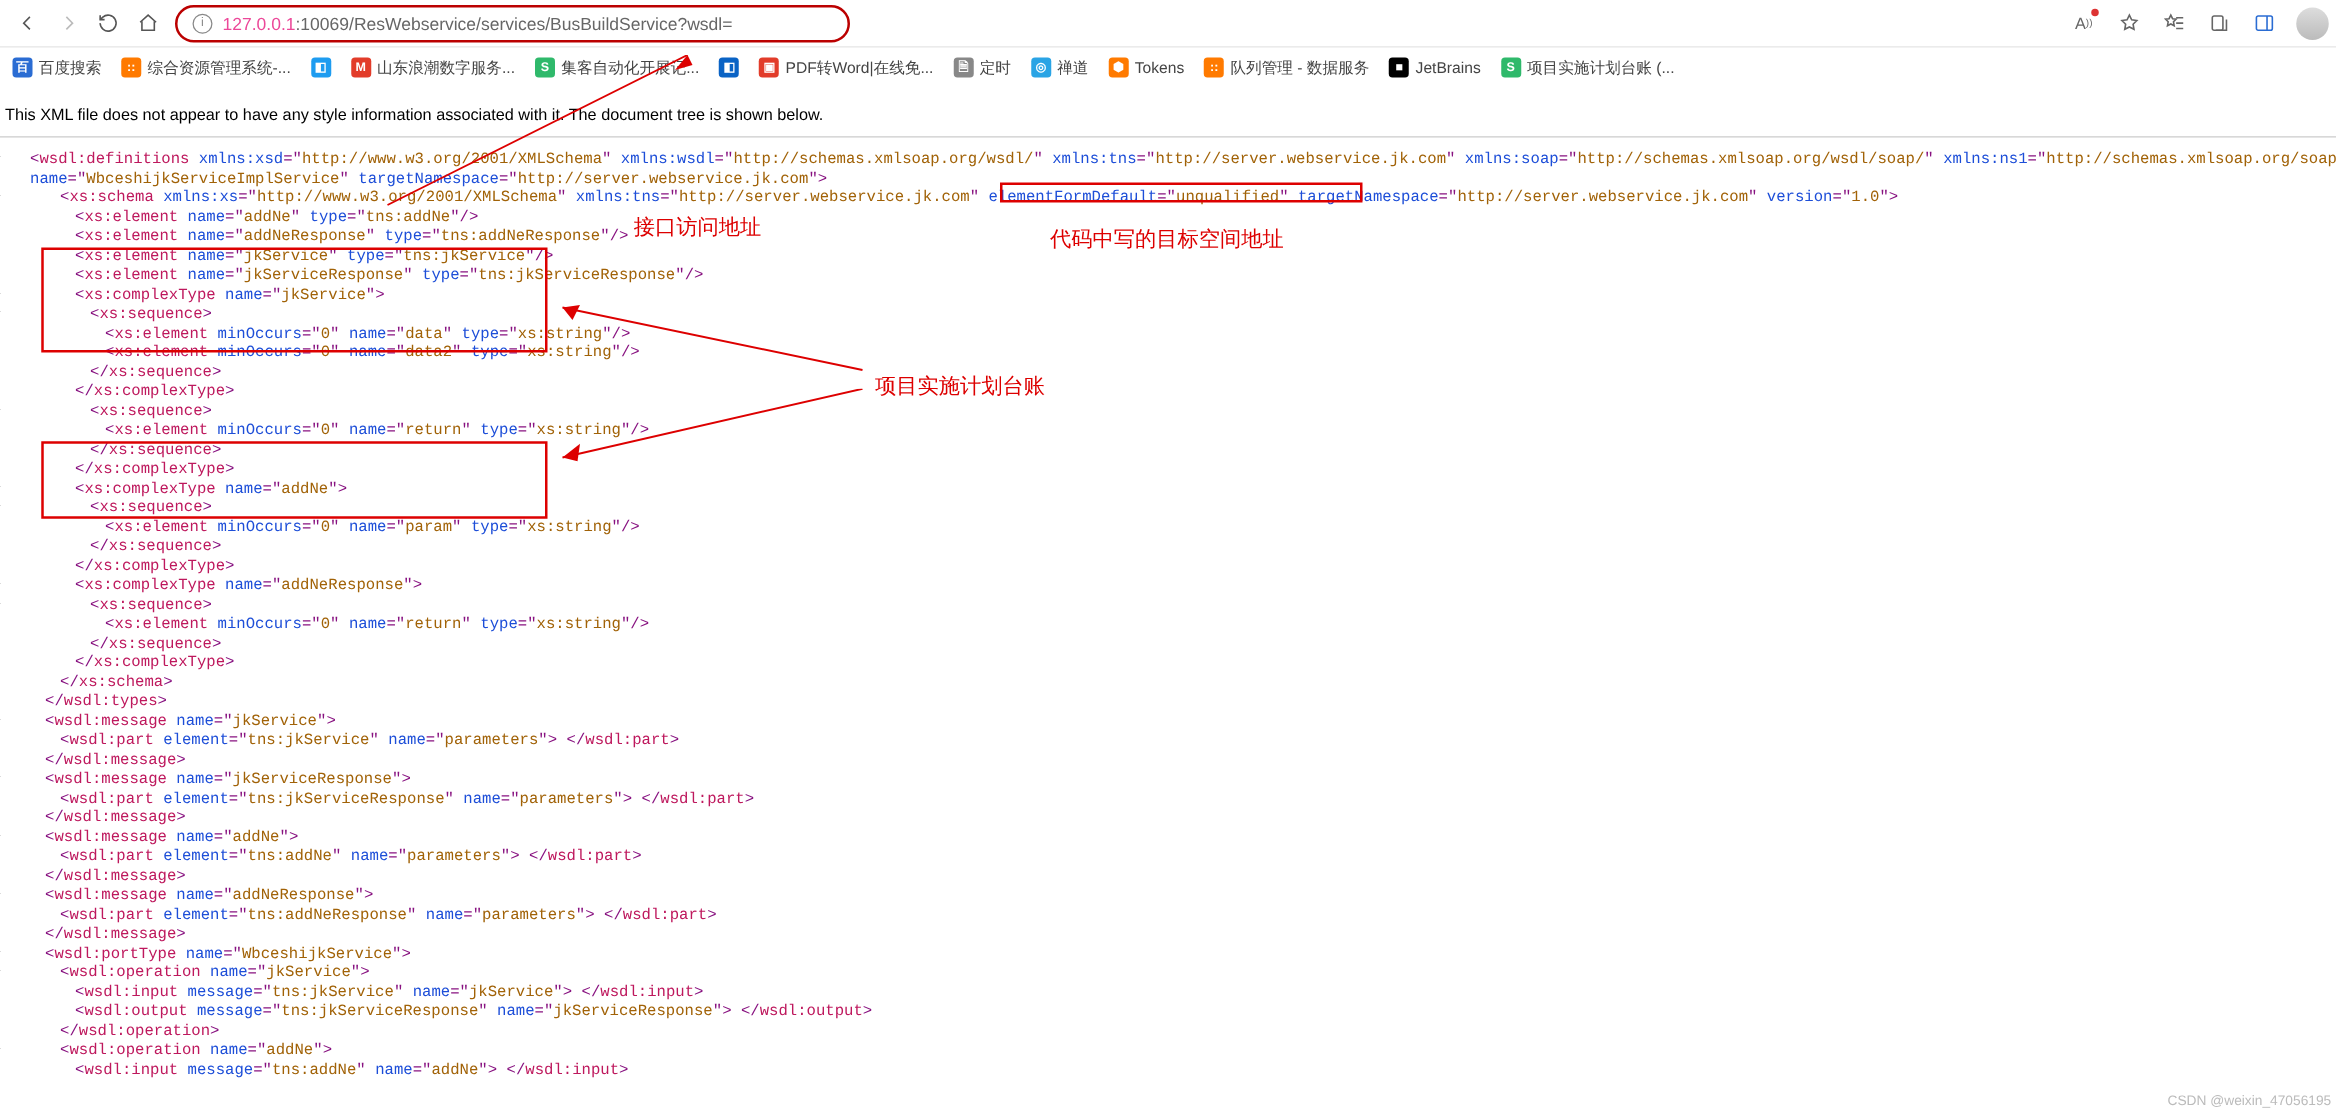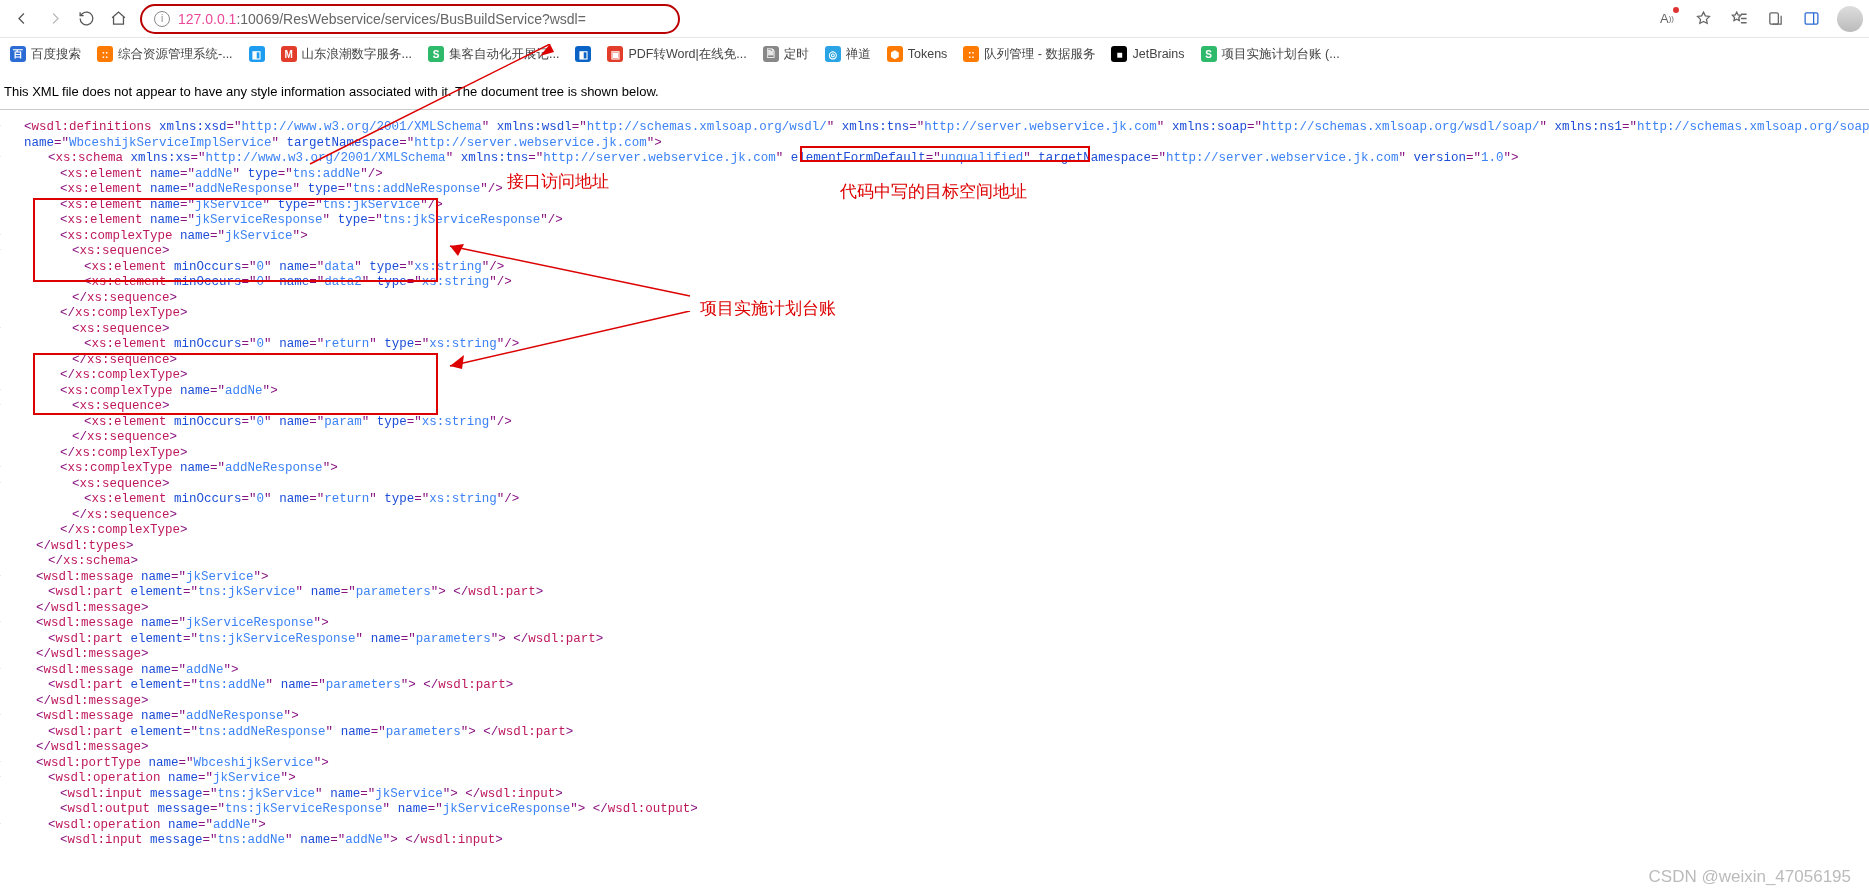--- a/index.html
+++ b/index.html
@@ -16,29 +16,29 @@
 .dot{position:absolute;width:6px;height:6px;background:#d33;border-radius:50%;top:4px;right:4px}
 .bmbar{height:32px;display:flex;align-items:center;padding:0 6px;gap:8px;font-size:12.5px;color:#444}
 .bm{display:flex;align-items:center;gap:5px;padding:2px 4px;white-space:nowrap}
 .bmic{width:16px;height:16px;border-radius:3px;display:flex;align-items:center;justify-content:center;color:#fff;font-size:10px;font-weight:bold}
 .msg{padding:14px 4px 10px;font-size:13px;color:#000}
 .xml{font-family:Consolas,"Courier New",monospace;font-size:12.5px;line-height:15.5px;padding:4px 8px 12px;white-space:nowrap;position:relative}
 .ln{position:relative}
 .ind0{padding-left:16px}.ind1{padding-left:28px}.ind2{padding-left:40px}.ind3{padding-left:52px}.ind4{padding-left:64px}.ind5{padding-left:76px}
 .tg{color:#be185d}
 .an{color:#1d4ed8}
-.av{color:#3b82f6}
+.av{color:#a16207}
 .br{color:#881280}
 .caret::before{content:"▾";color:#888;position:absolute;left:-12px;font-size:9px}
 .redbox{position:absolute;border:2px solid #d00}
 .anno{position:absolute;color:#d00;font-size:17px;font-family:Arial,sans-serif}
 svg.arrow{position:absolute;pointer-events:none}
 svg.arrow line{stroke:#d00;stroke-width:1.5}
 svg.arrow polygon{fill:#d00}
-.watermark{position:absolute;right:18px;bottom:6px;color:#bbb;font-size:17px}
+.watermark{position:absolute;right:4px;bottom:6px;color:#bbb;font-size:11px}
 </style>
 </head>
 <body>
 
 <div class="toolbar">
   <div class="tbtn">
       <svg viewBox="0 0 24 24">
         <path d="M14 5l-7 7 7 7"></path>
       </svg>
     </div>
@@ -169,38 +169,39 @@
     <div class="ln ind3 caret"><span class="br">&lt;</span><span class="tg">xs:complexType</span> <span class="an">name</span><span class="br">="</span><span class="av">addNe</span><span class="br">"</span><span class="br">&gt;</span></div>
     <div class="ln ind4 caret"><span class="br">&lt;</span><span class="tg">xs:sequence</span><span class="br">&gt;</span></div>
     <div class="ln ind5 "><span class="br">&lt;</span><span class="tg">xs:element</span> <span class="an">minOccurs</span><span class="br">="</span><span class="av">0</span><span class="br">"</span> <span class="an">name</span><span class="br">="</span><span class="av">param</span><span class="br">"</span> <span class="an">type</span><span class="br">="</span><span class="av">xs:string</span><span class="br">"</span><span class="br">/&gt;</span></div>
     <div class="ln ind4"><span class="br">&lt;/</span><span class="tg">xs:sequence</span><span class="br">&gt;</span></div>
     <div class="ln ind3"><span class="br">&lt;/</span><span class="tg">xs:complexType</span><span class="br">&gt;</span></div>
     <div class="ln ind3 caret"><span class="br">&lt;</span><span class="tg">xs:complexType</span> <span class="an">name</span><span class="br">="</span><span class="av">addNeResponse</span><span class="br">"</span><span class="br">&gt;</span></div>
     <div class="ln ind4 caret"><span class="br">&lt;</span><span class="tg">xs:sequence</span><span class="br">&gt;</span></div>
     <div class="ln ind5 "><span class="br">&lt;</span><span class="tg">xs:element</span> <span class="an">minOccurs</span><span class="br">="</span><span class="av">0</span><span class="br">"</span> <span class="an">name</span><span class="br">="</span><span class="av">return</span><span class="br">"</span> <span class="an">type</span><span class="br">="</span><span class="av">xs:string</span><span class="br">"</span><span class="br">/&gt;</span></div>
     <div class="ln ind4"><span class="br">&lt;/</span><span class="tg">xs:sequence</span><span class="br">&gt;</span></div>
     <div class="ln ind3"><span class="br">&lt;/</span><span class="tg">xs:complexType</span><span class="br">&gt;</span></div>
+    <div class="ln ind2"><span class="br">&lt;/</span><span class="tg">xs:schema</span><span class="br">&gt;</span></div>
     <div class="ln ind1"><span class="br">&lt;/</span><span class="tg">wsdl:types</span><span class="br">&gt;</span></div>
-    <div class="ln ind2"><span class="br">&lt;/</span><span class="tg">xs:schema</span><span class="br">&gt;</span></div>
     <div class="ln ind1 caret"><span class="br">&lt;</span><span class="tg">wsdl:message</span> <span class="an">name</span><span class="br">="</span><span class="av">jkService</span><span class="br">"</span><span class="br">&gt;</span></div>
     <div class="ln ind2"><span class="br">&lt;</span><span class="tg">wsdl:part</span> <span class="an">element</span><span class="br">="</span><span class="av">tns:jkService</span><span class="br">"</span> <span class="an">name</span><span class="br">="</span><span class="av">parameters</span><span class="br">"</span><span class="br">&gt;</span> <span class="br">&lt;/</span><span class="tg">wsdl:part</span><span class="br">&gt;</span></div>
     <div class="ln ind1"><span class="br">&lt;/</span><span class="tg">wsdl:message</span><span class="br">&gt;</span></div>
     <div class="ln ind1 caret"><span class="br">&lt;</span><span class="tg">wsdl:message</span> <span class="an">name</span><span class="br">="</span><span class="av">jkServiceResponse</span><span class="br">"</span><span class="br">&gt;</span></div>
     <div class="ln ind2"><span class="br">&lt;</span><span class="tg">wsdl:part</span> <span class="an">element</span><span class="br">="</span><span class="av">tns:jkServiceResponse</span><span class="br">"</span> <span class="an">name</span><span class="br">="</span><span class="av">parameters</span><span class="br">"</span><span class="br">&gt;</span> <span class="br">&lt;/</span><span class="tg">wsdl:part</span><span class="br">&gt;</span></div>
     <div class="ln ind1"><span class="br">&lt;/</span><span class="tg">wsdl:message</span><span class="br">&gt;</span></div>
     <div class="ln ind1 caret"><span class="br">&lt;</span><span class="tg">wsdl:message</span> <span class="an">name</span><span class="br">="</span><span class="av">addNe</span><span class="br">"</span><span class="br">&gt;</span></div>
     <div class="ln ind2"><span class="br">&lt;</span><span class="tg">wsdl:part</span> <span class="an">element</span><span class="br">="</span><span class="av">tns:addNe</span><span class="br">"</span> <span class="an">name</span><span class="br">="</span><span class="av">parameters</span><span class="br">"</span><span class="br">&gt;</span> <span class="br">&lt;/</span><span class="tg">wsdl:part</span><span class="br">&gt;</span></div>
     <div class="ln ind1"><span class="br">&lt;/</span><span class="tg">wsdl:message</span><span class="br">&gt;</span></div>
     <div class="ln ind1 caret"><span class="br">&lt;</span><span class="tg">wsdl:message</span> <span class="an">name</span><span class="br">="</span><span class="av">addNeResponse</span><span class="br">"</span><span class="br">&gt;</span></div>
     <div class="ln ind2"><span class="br">&lt;</span><span class="tg">wsdl:part</span> <span class="an">element</span><span class="br">="</span><span class="av">tns:addNeResponse</span><span class="br">"</span> <span class="an">name</span><span class="br">="</span><span class="av">parameters</span><span class="br">"</span><span class="br">&gt;</span> <span class="br">&lt;/</span><span class="tg">wsdl:part</span><span class="br">&gt;</span></div>
     <div class="ln ind1"><span class="br">&lt;/</span><span class="tg">wsdl:message</span><span class="br">&gt;</span></div>
     <div class="ln ind1 caret"><span class="br">&lt;</span><span class="tg">wsdl:portType</span> <span class="an">name</span><span class="br">="</span><span class="av">WbceshijkService</span><span class="br">"</span><span class="br">&gt;</span></div>
     <div class="ln ind2 caret"><span class="br">&lt;</span><span class="tg">wsdl:operation</span> <span class="an">name</span><span class="br">="</span><span class="av">jkService</span><span class="br">"</span><span class="br">&gt;</span></div>
     <div class="ln ind3"><span class="br">&lt;</span><span class="tg">wsdl:input</span> <span class="an">message</span><span class="br">="</span><span class="av">tns:jkService</span><span class="br">"</span> <span class="an">name</span><span class="br">="</span><span class="av">jkService</span><span class="br">"</span><span class="br">&gt;</span> <span class="br">&lt;/</span><span class="tg">wsdl:input</span><span class="br">&gt;</span></div>
     <div class="ln ind3"><span class="br">&lt;</span><span class="tg">wsdl:output</span> <span class="an">message</span><span class="br">="</span><span class="av">tns:jkServiceResponse</span><span class="br">"</span> <span class="an">name</span><span class="br">="</span><span class="av">jkServiceResponse</span><span class="br">"</span><span class="br">&gt;</span> <span class="br">&lt;/</span><span class="tg">wsdl:output</span><span class="br">&gt;</span></div>
+    <div class="ln ind2"><span class="br">&lt;/</span><span class="tg">wsdl:operation</span><span class="br">&gt;</span></div>
     <div class="ln ind2 caret"><span class="br">&lt;</span><span class="tg">wsdl:operation</span> <span class="an">name</span><span class="br">="</span><span class="av">addNe</span><span class="br">"</span><span class="br">&gt;</span></div>
     <div class="ln ind3"><span class="br">&lt;</span><span class="tg">wsdl:input</span> <span class="an">message</span><span class="br">="</span><span class="av">tns:addNe</span><span class="br">"</span> <span class="an">name</span><span class="br">="</span><span class="av">addNe</span><span class="br">"</span><span class="br">&gt;</span> <span class="br">&lt;/</span><span class="tg">wsdl:input</span><span class="br">&gt;</span></div>
 
 <div class="redbox" style="left:33px;top:82px;width:405px;height:84px"></div>
 <div class="redbox" style="left:800px;top:30px;width:290px;height:16px"></div>
 <div class="redbox" style="left:33px;top:237px;width:405px;height:62px"></div>
 
 <div class="anno" style="left:507px;top:58px">接口访问地址</div>
 <div class="anno" style="left:840px;top:68px">代码中写的目标空间地址</div>
 <div class="anno" style="left:700px;top:185px">项目实施计划台账</div>

